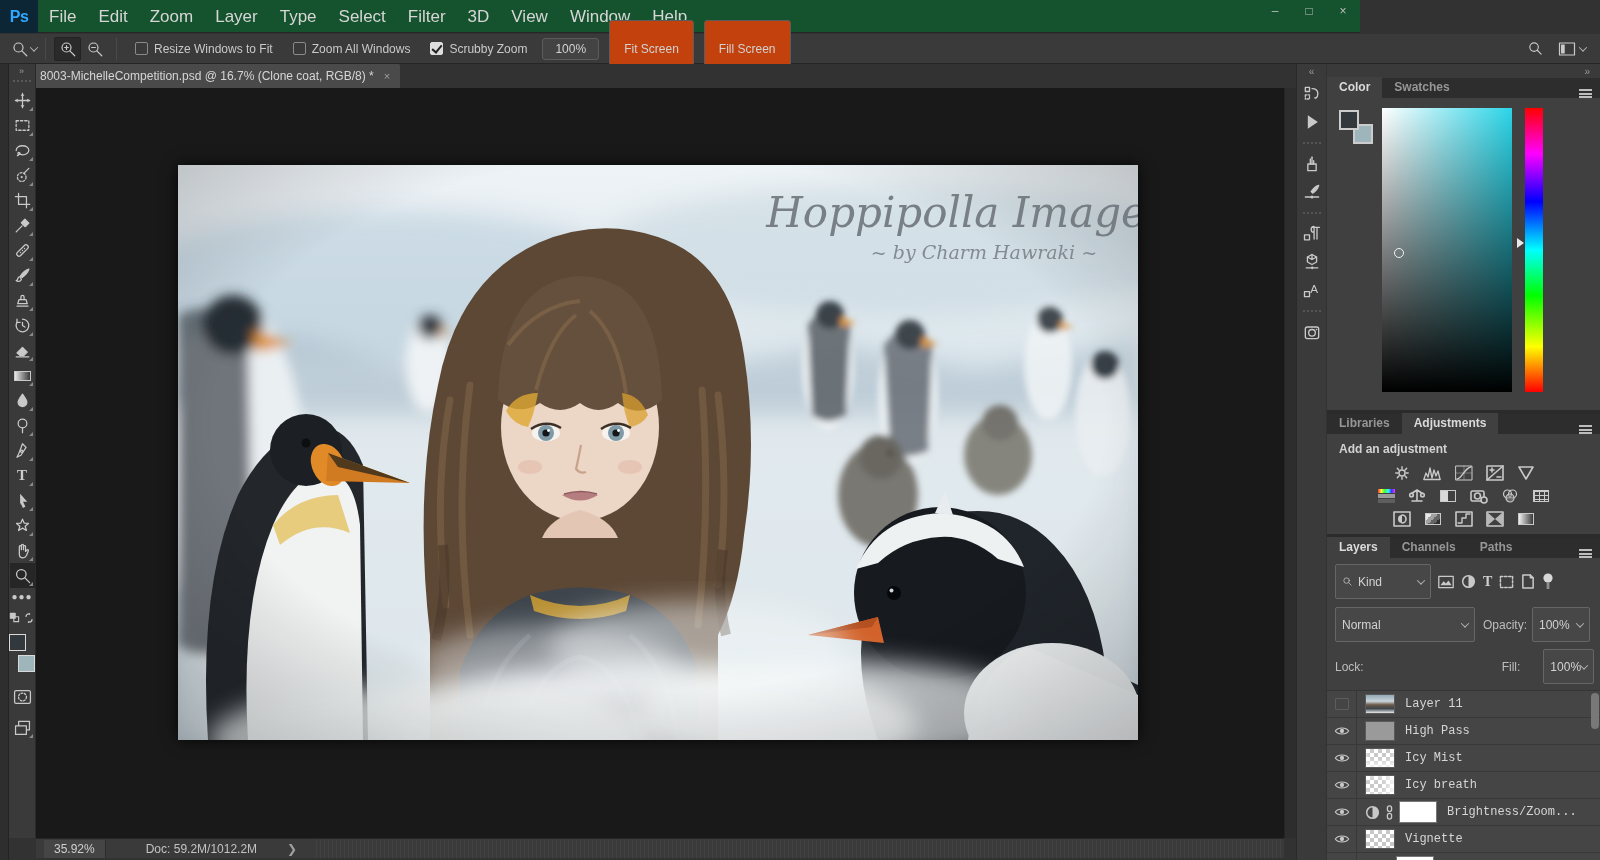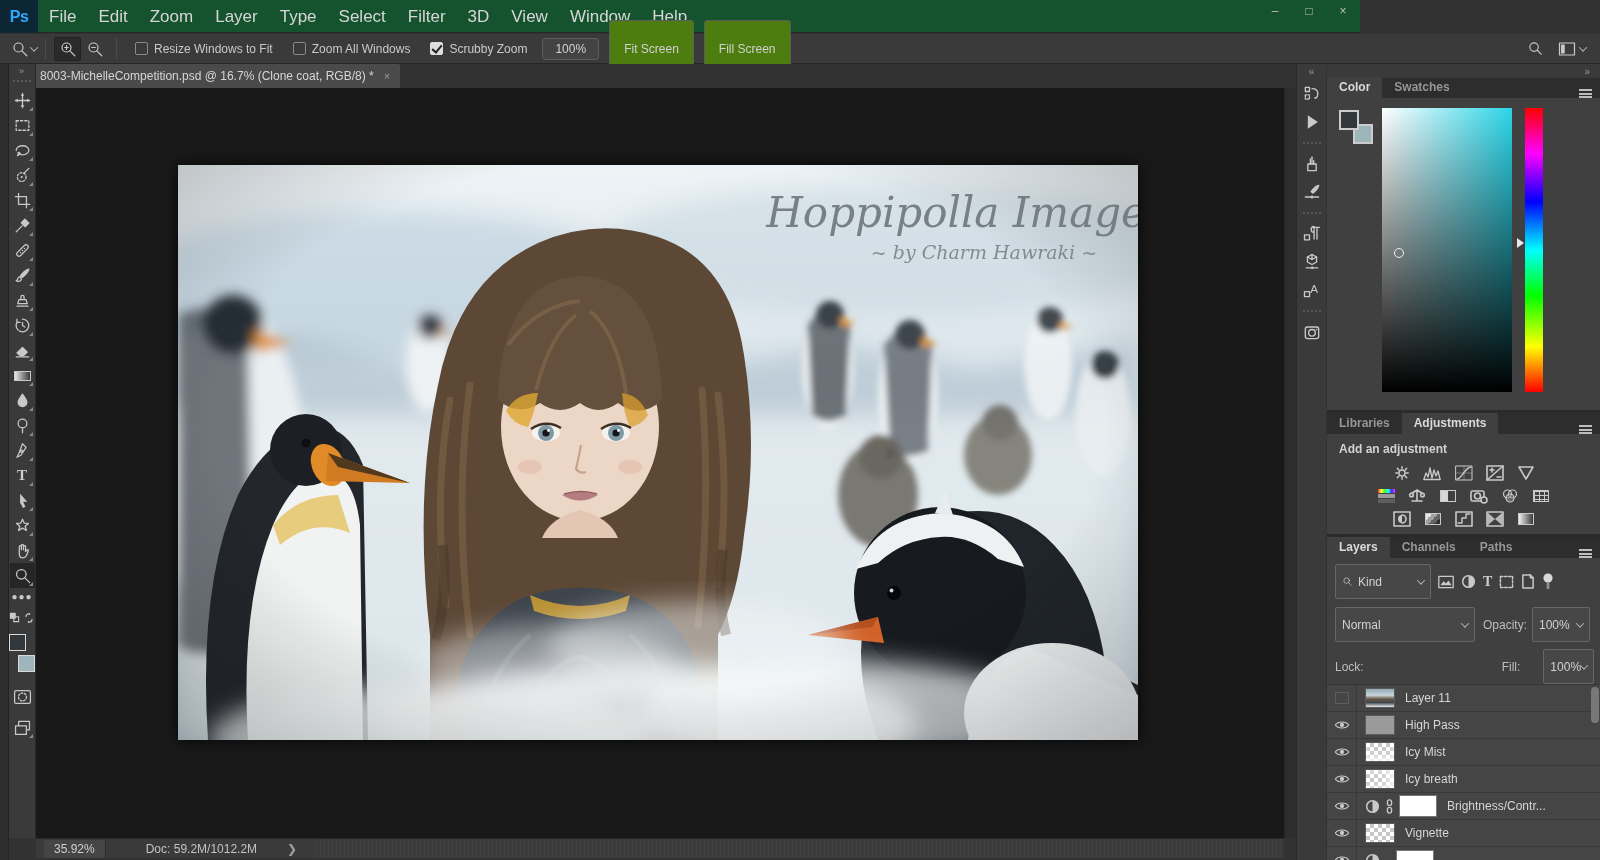--- a/index.html
+++ b/index.html
@@ -22,21 +22,21 @@
 
   
   #optionsbar { left:0; top:34px; width:1600px; height:30px; background:#3a3a3a; border-bottom:1px solid #252525; display:flex; align-items:center; padding-left:10px; }
   .opt-sep { width:1px; height:22px; background:#2c2c2c; border-right:1px solid #4a4a4a; margin:0 8px; }
   .tool-btn { width:27px; height:24px; display:flex; align-items:center; justify-content:center; border-radius:2px; }
   .tool-btn.pressed { background:#2a2a2a; border:1px solid #232323; }
   .chk { display:flex; align-items:center; margin:0 10px; gap:6px; }
   .chk .box { width:13px; height:13px; border:1px solid #8a8a8a; background:#3a3a3a; border-radius:2px; position:relative; }
   .chk .box.on { background:#dedede; border-color:#dedede; }
   .chk .box.on::after { content:""; position:absolute; left:3px; top:0px; width:4px; height:8px; border:solid #222; border-width:0 2px 2px 0; transform:rotate(40deg); }
-  .opt-btn { background:#4d7c0f; border:1px solid #5c5c5c; border-radius:3px; padding:21px 14px; margin:0 5px; color:#d2d2d2; }
+  .opt-btn { background:#c2410c; border:1px solid #5c5c5c; border-radius:3px; padding:21px 14px; margin:0 5px; color:#d2d2d2; }
   .opt-field { background:#434343; border:1px solid #5c5c5c; border-radius:3px; padding:3px 12px; margin:0 5px; color:#d2d2d2; }
   #opt-right { margin-left:auto; display:flex; align-items:center; gap:14px; padding-right:14px; }
 
   
   #tabrow { left:0; top:64px; width:1284px; height:24px; background:#323232; }
   #doc-tab { position:absolute; left:30px; top:0; height:24px; background:#4a4a4a; display:flex; align-items:center; padding:0 10px; border-radius:2px 2px 0 0; }
   #doc-tab .title { color:#d6d6d6; }
   #doc-tab .close { color:#9f9f9f; margin-left:10px; font-size:11px; }
 
   
@@ -95,28 +95,28 @@
   #adj-label { padding:8px 0 2px 12px; font-weight:bold; color:#d2d2d2; }
   .adj-row { display:flex; justify-content:center; gap:9px; margin-top:6px; }
   .adj { width:22px; height:17px; display:flex; align-items:center; justify-content:center; }
 
   
   #layers-panel { top:474px; height:322px; }
   .dd { background:#474747; border:1px solid #666; border-radius:2px; height:35px; display:flex; align-items:center; padding:0 6px; color:#d2d2d2; }
   .chev { width:6px; height:6px; border-right:1.5px solid #b5b5b5; border-bottom:1.5px solid #b5b5b5; transform:rotate(45deg) translate(-1px,-1px); margin-left:auto; }
   #lp-filter { display:flex; align-items:center; gap:7px; padding:6px 8px 4px 8px; }
   #lp-blend { display:flex; align-items:center; padding:4px 8px 2px 8px; }
-  #lp-lock { display:flex; align-items:center; gap:23px; padding:5px 8px 0 8px; border-bottom:1px solid #353535; }
+  #lp-lock { display:flex; align-items:center; gap:23px; padding:5px 8px 6px 8px; border-bottom:1px solid #353535; }
   .lbl { color:#bdbdbd; }
   #layer-list { position:relative; height:215px; overflow:hidden; background:#414141; }
   .lrow { height:27px; display:flex; align-items:center; border-bottom:1px solid #383838; background:#454545; }
   .eye-cell { width:30px; height:100%; border-right:1px solid #383838; display:flex; align-items:center; justify-content:center; }
   .thumb { width:30px; height:20px; margin-left:8px; border:1px solid #5a5a5a; }
   .checker { background:#fff; background-image:repeating-conic-gradient(#c8c8c8 0 25%, #ffffff 0 50%); background-size:8px 8px; }
-  .lname { margin-left:10px; color:#d6d6d6; }
+  .lname { margin-left:10px; color:#d6d6d6;font-family:Liberation Mono, monospace; }
   #layers-scroll { position:absolute; right:1px; top:2px; width:9px; height:210px; }
   #layers-thumb { position:absolute; right:0; top:0; width:8px; height:36px; background:#787878; border-radius:4px; }
   #layers-chev { position:absolute; right:0; bottom:0; color:#9a9a9a; font-size:9px; }
   #lp-bottom { height:23px; background:#3a3a3a; border-top:1px solid #2f2f2f; display:flex; align-items:center; justify-content:center; gap:13px; }
 
   .hamlines { display:inline-block; width:13px; height:9px; border-top:2px solid #bdbdbd; border-bottom:2px solid #bdbdbd; background:linear-gradient(#bdbdbd,#bdbdbd) center/13px 2px no-repeat; }
 </style>
 </head>
 <body>
 
@@ -832,21 +832,21 @@
             </div>
           <svg class="ic" width="15" height="15" viewBox="0 0 16 16" style="margin-left:8px">
               <circle cx="8" cy="8" r="6.2"></circle>
               <path d="M8 1.8a6.2 6.2 0 010 12.4z" fill="#c9c9c9" stroke="none"></path>
             </svg>
           <svg class="ic" width="9" height="15" viewBox="0 0 10 18" style="margin-left:5px">
               <rect x="2.5" y="1" width="5" height="7" rx="2.5"></rect>
               <rect x="2.5" y="10" width="5" height="7" rx="2.5"></rect>
             </svg>
           <div style="width:38px;height:22px;background:#fff;border:1px solid #777;margin-left:5px"></div>
-          <div class="lname">Brightness/Contr...</div>
+          <div class="lname">Brightness/Zoom...</div>
         </div>
 
         <div class="lrow">
           <div class="eye-cell">
               <svg width="16" height="14" viewBox="0 0 18 14">
                 <path d="M1.5 7C4.5 2.5 13.5 2.5 16.5 7 13.5 11.5 4.5 11.5 1.5 7Z" fill="none" stroke="#c9c9c9" stroke-width="1.3"></path>
                 <circle cx="9" cy="7" r="2.4" fill="#c9c9c9"></circle>
               </svg>
             </div>
           <div class="thumb checker"></div>

